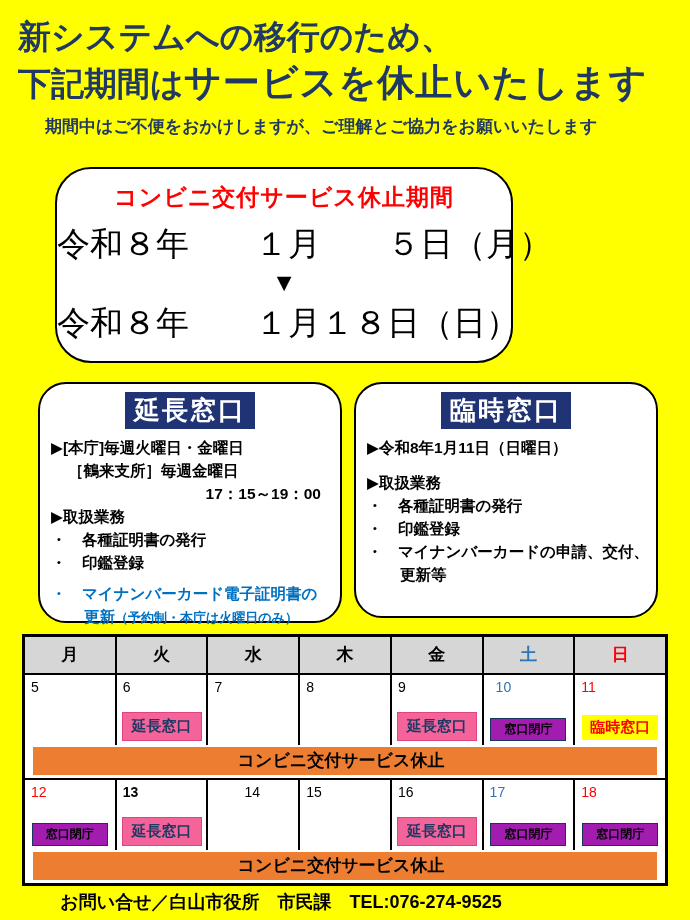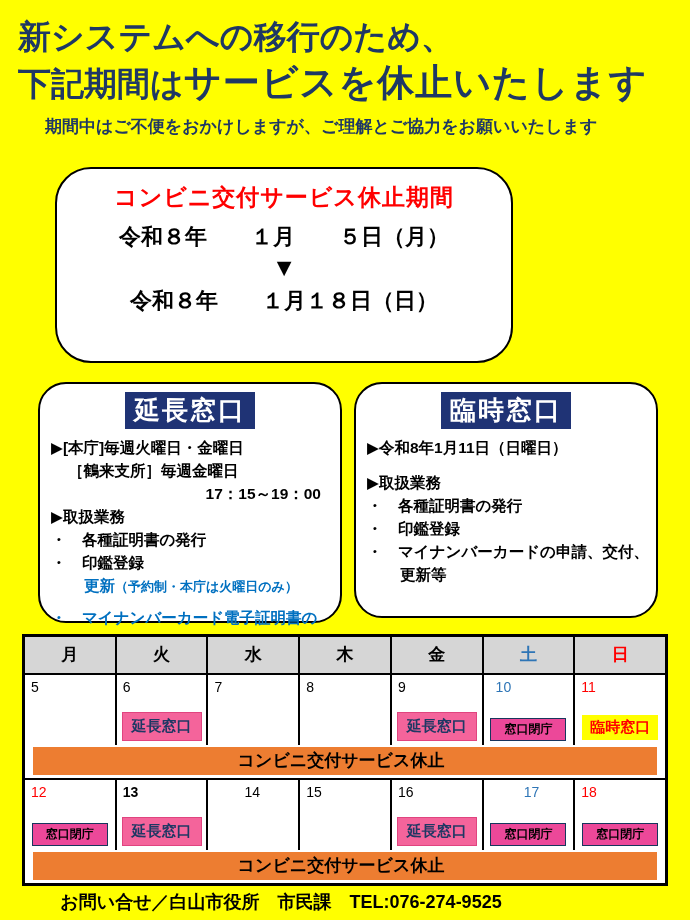--- a/index.html
+++ b/index.html
@@ -24,21 +24,21 @@
     color:#1f3864; font-size:17px; font-weight:700; white-space:nowrap;
   }
 
   
   .main-box {
     position:absolute; left:55px; top:167px; width:458px; height:196px;
     background:#fff; border:2px solid #000; border-radius:36px;
     text-align:center;
   }
   .main-box .red-title { color:#ff0000; font-size:23px; font-weight:700; margin-top:13px; letter-spacing:1px; }
-  .main-box .date-line { color:#000; font-size:22px; font-weight:700; margin-top:9px; white-space:nowrap; }
+  .main-box .date-line { color:#000; font-size:33px; font-weight:400; margin-top:9px; white-space:nowrap; }
   .main-box .tri { color:#000; font-size:25px; line-height:1; margin-top:3px; }
   .main-box .date-line2 { margin-top:6px; }
 
   
   .side-box {
     position:absolute; top:382px; width:304px;
     background:#fff; border:2px solid #000; border-radius:28px;
     padding:8px 11px 6px 11px;
   }
   .side-box.left  { left:38px;  height:241px; }
@@ -77,21 +77,21 @@
   .cal-date { font-size:14px; padding:4px 0 0 6px; }
   .badge {
     position:absolute; left:50%; transform:translateX(-50%);
     white-space:nowrap; text-align:center;
   }
   .badge-extended {
     bottom:4px; background:#f4649b; border:1px solid #e0447f;
     color:#1f3864; font-weight:700; font-size:15px; padding:4px 9px;
   }
   .badge-closed {
-    bottom:4px; background:#ec4899; border:1px solid #17365d;
+    bottom:4px; background:#a21caf; border:1px solid #17365d;
     color:#000; font-weight:700; font-size:12px; padding:2px 13px;
   }
   .badge-temporary {
     bottom:5px; background:#ffff00;
     color:#ff0000; font-weight:700; font-size:15px; padding:3px 8px;
   }
   .cal-banner {
     margin:2px 8px 3px 8px; background:#ed7d31;
     color:#000; font-size:17px; font-weight:700; text-align:center;
     padding:2px 8px 3px 0;
@@ -125,24 +125,24 @@
 </div>
 
 <div class="side-box left">
   <span class="box-title">延長窓口</span>
   <div class="box-line">▶[本庁]毎週火曜日・金曜日</div>
   <div class="box-line indent-sub">［鶴来支所］毎週金曜日</div>
   <div class="box-line right-align">17：15～19：00</div>
   <div class="box-line">▶取扱業務</div>
   <div class="box-line">・　各種証明書の発行</div>
   <div class="box-line">・　印鑑登録</div>
+  <div class="box-line blue-text gap-top-sm">・　マイナンバーカード電子証明書の</div>
   <div class="box-line blue-text indent-cont">
     <span>更新</span><span class="note-small">（予約制・本庁は火曜日のみ）</span>
   </div>
-  <div class="box-line blue-text gap-top-sm">・　マイナンバーカード電子証明書の</div>
 </div>
 
 <div class="side-box right">
   <span class="box-title">臨時窓口</span>
   <div class="box-line">▶令和8年1月11日（日曜日）</div>
   <div class="box-line gap-top">▶取扱業務</div>
   <div class="box-line">・　各種証明書の発行</div>
   <div class="box-line">・　印鑑登録</div>
   <div class="box-line">・　マイナンバーカードの申請、交付、</div>
   <div class="box-line indent-cont">更新等</div>
@@ -202,21 +202,21 @@
           <div class="cal-date" style="color: rgb(0, 0, 0); padding-left: 36px;">14</div>
         </div>
         <div class="cal-cell">
           <div class="cal-date" style="color: rgb(0, 0, 0);">15</div>
         </div>
         <div class="cal-cell">
           <div class="cal-date" style="color: rgb(0, 0, 0);">16</div>
           <div class="badge badge-extended">延長窓口</div>
         </div>
         <div class="cal-cell">
-          <div class="cal-date" style="color: rgb(46, 117, 182); text-align: center;">17</div>
+          <div class="cal-date" style="color: rgb(46, 117, 182);">17</div>
           <div class="badge badge-closed">窓口閉庁</div>
         </div>
         <div class="cal-cell">
           <div class="cal-date" style="color: rgb(255, 0, 0);">18</div>
           <div class="badge badge-closed">窓口閉庁</div>
         </div>
       </div>
       <div class="cal-banner">コンビニ交付サービス休止</div>
     </div>
 </div>

